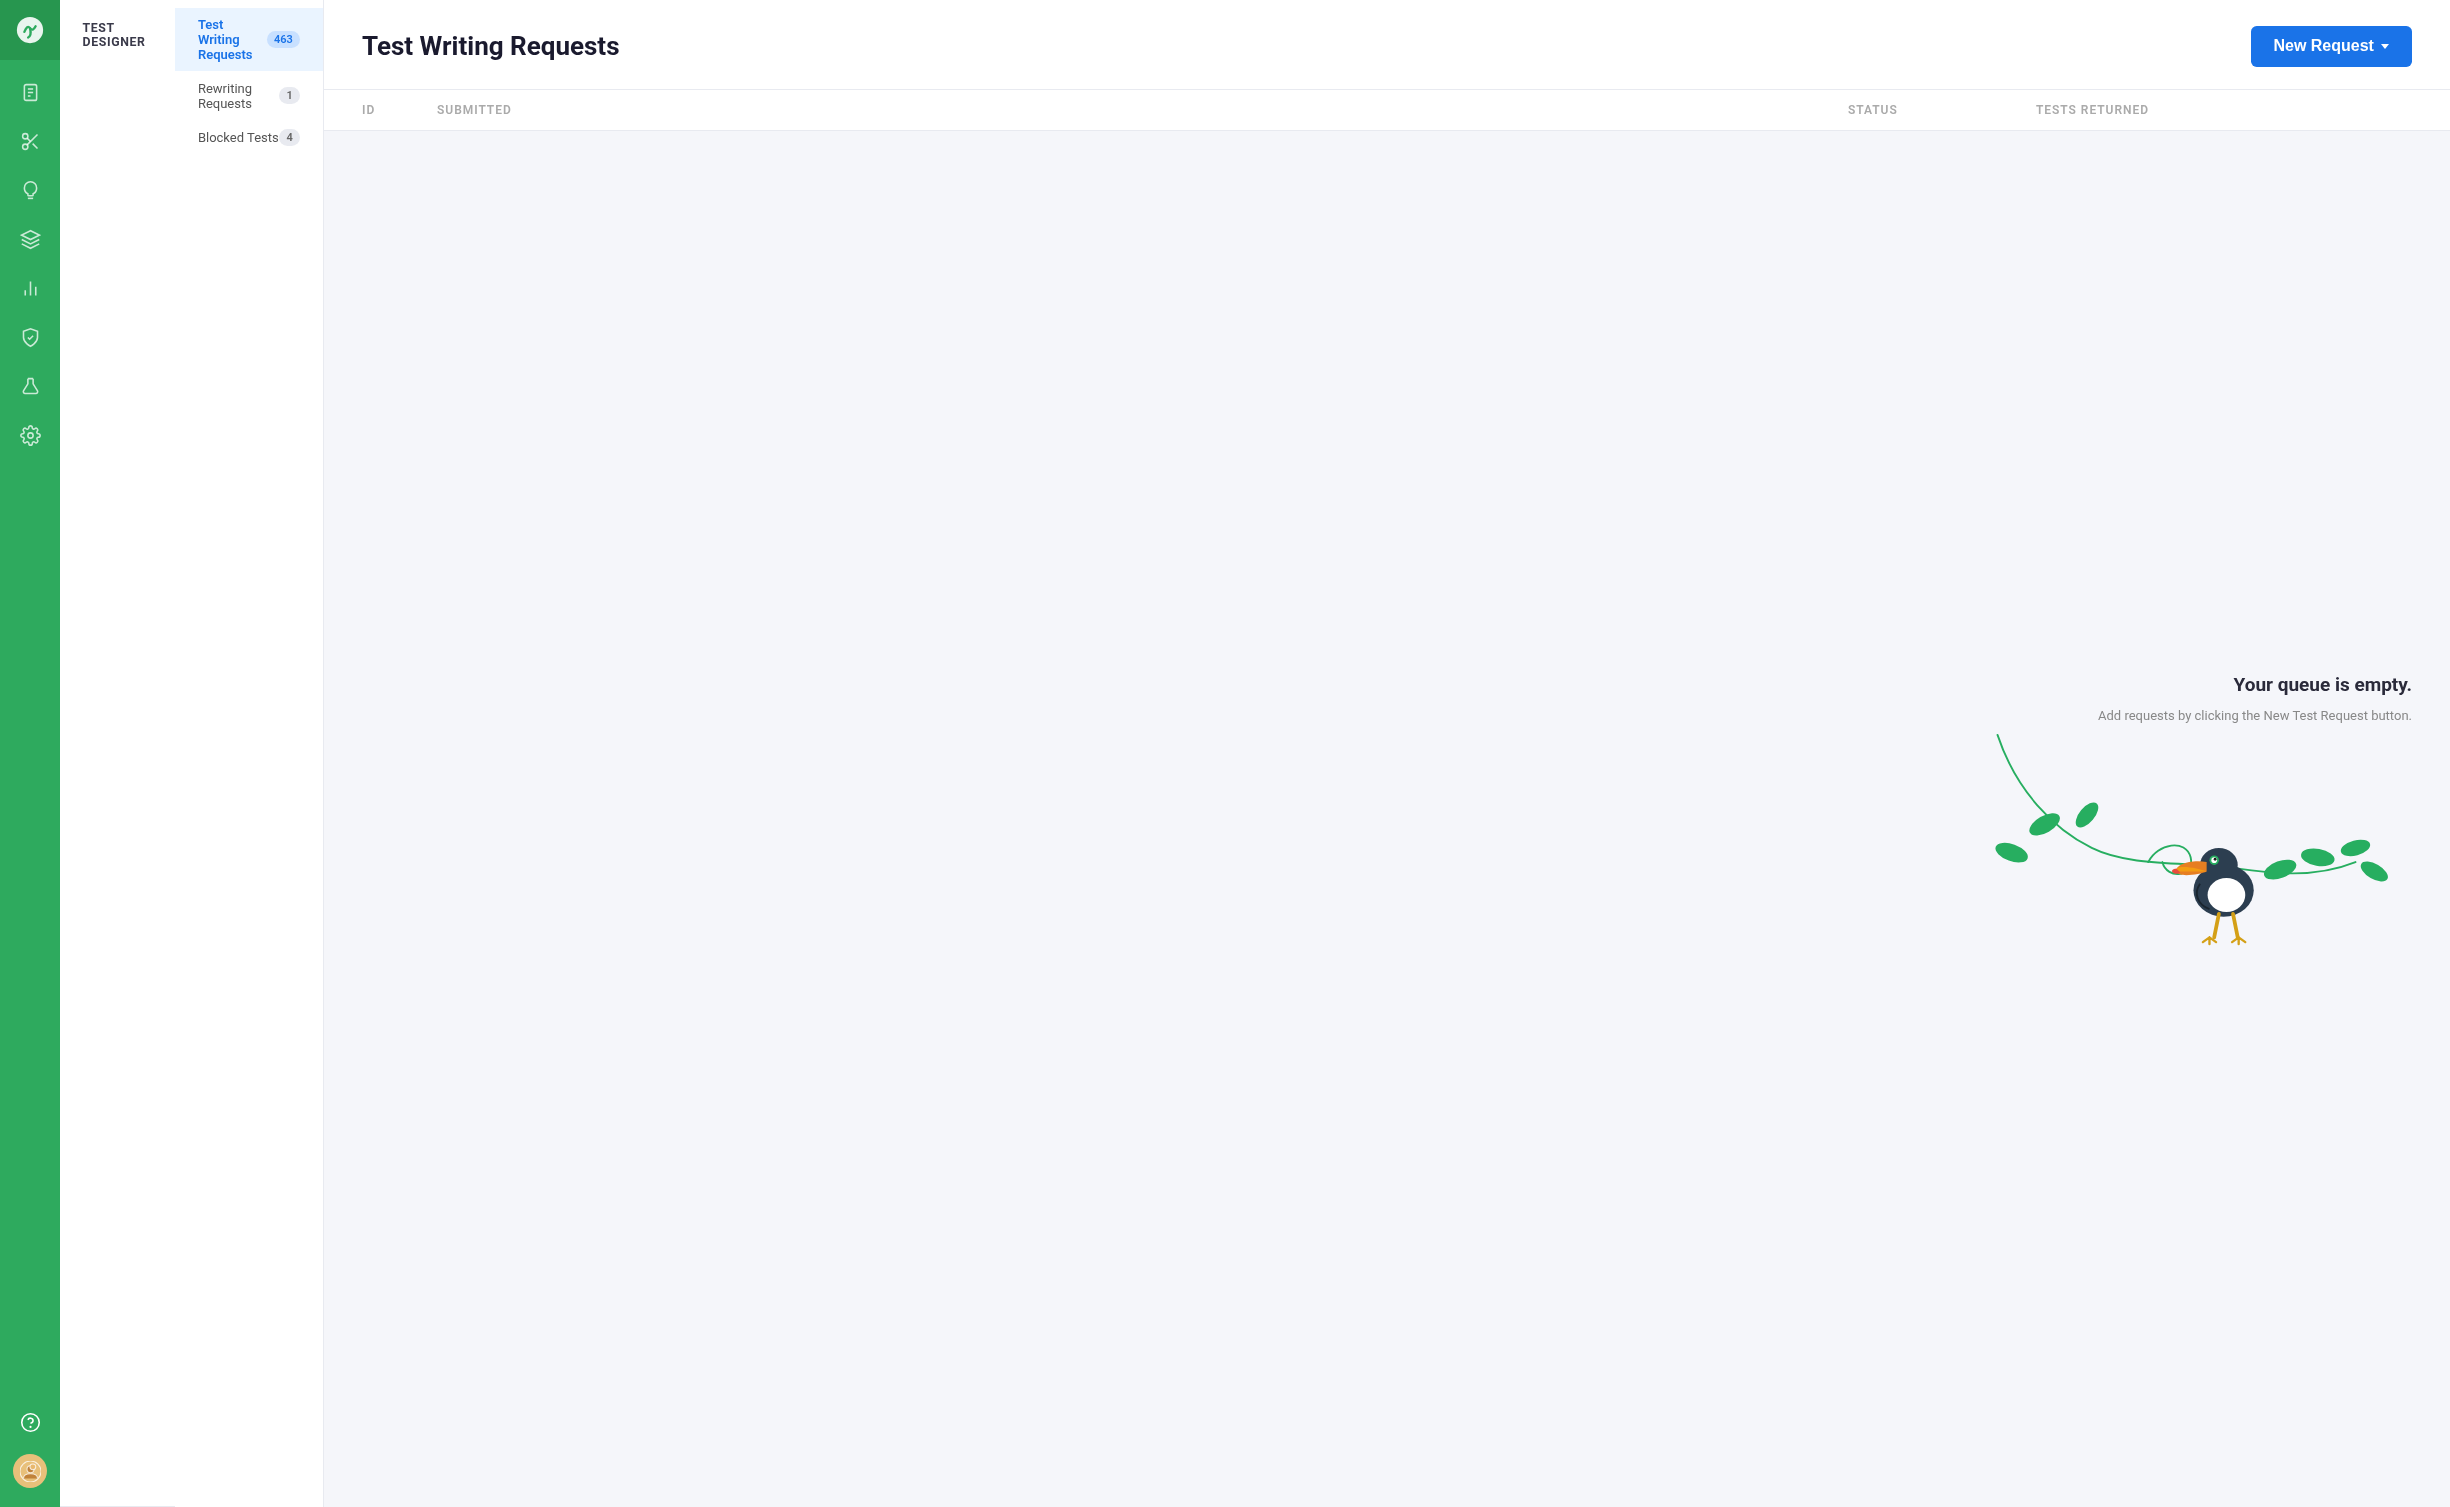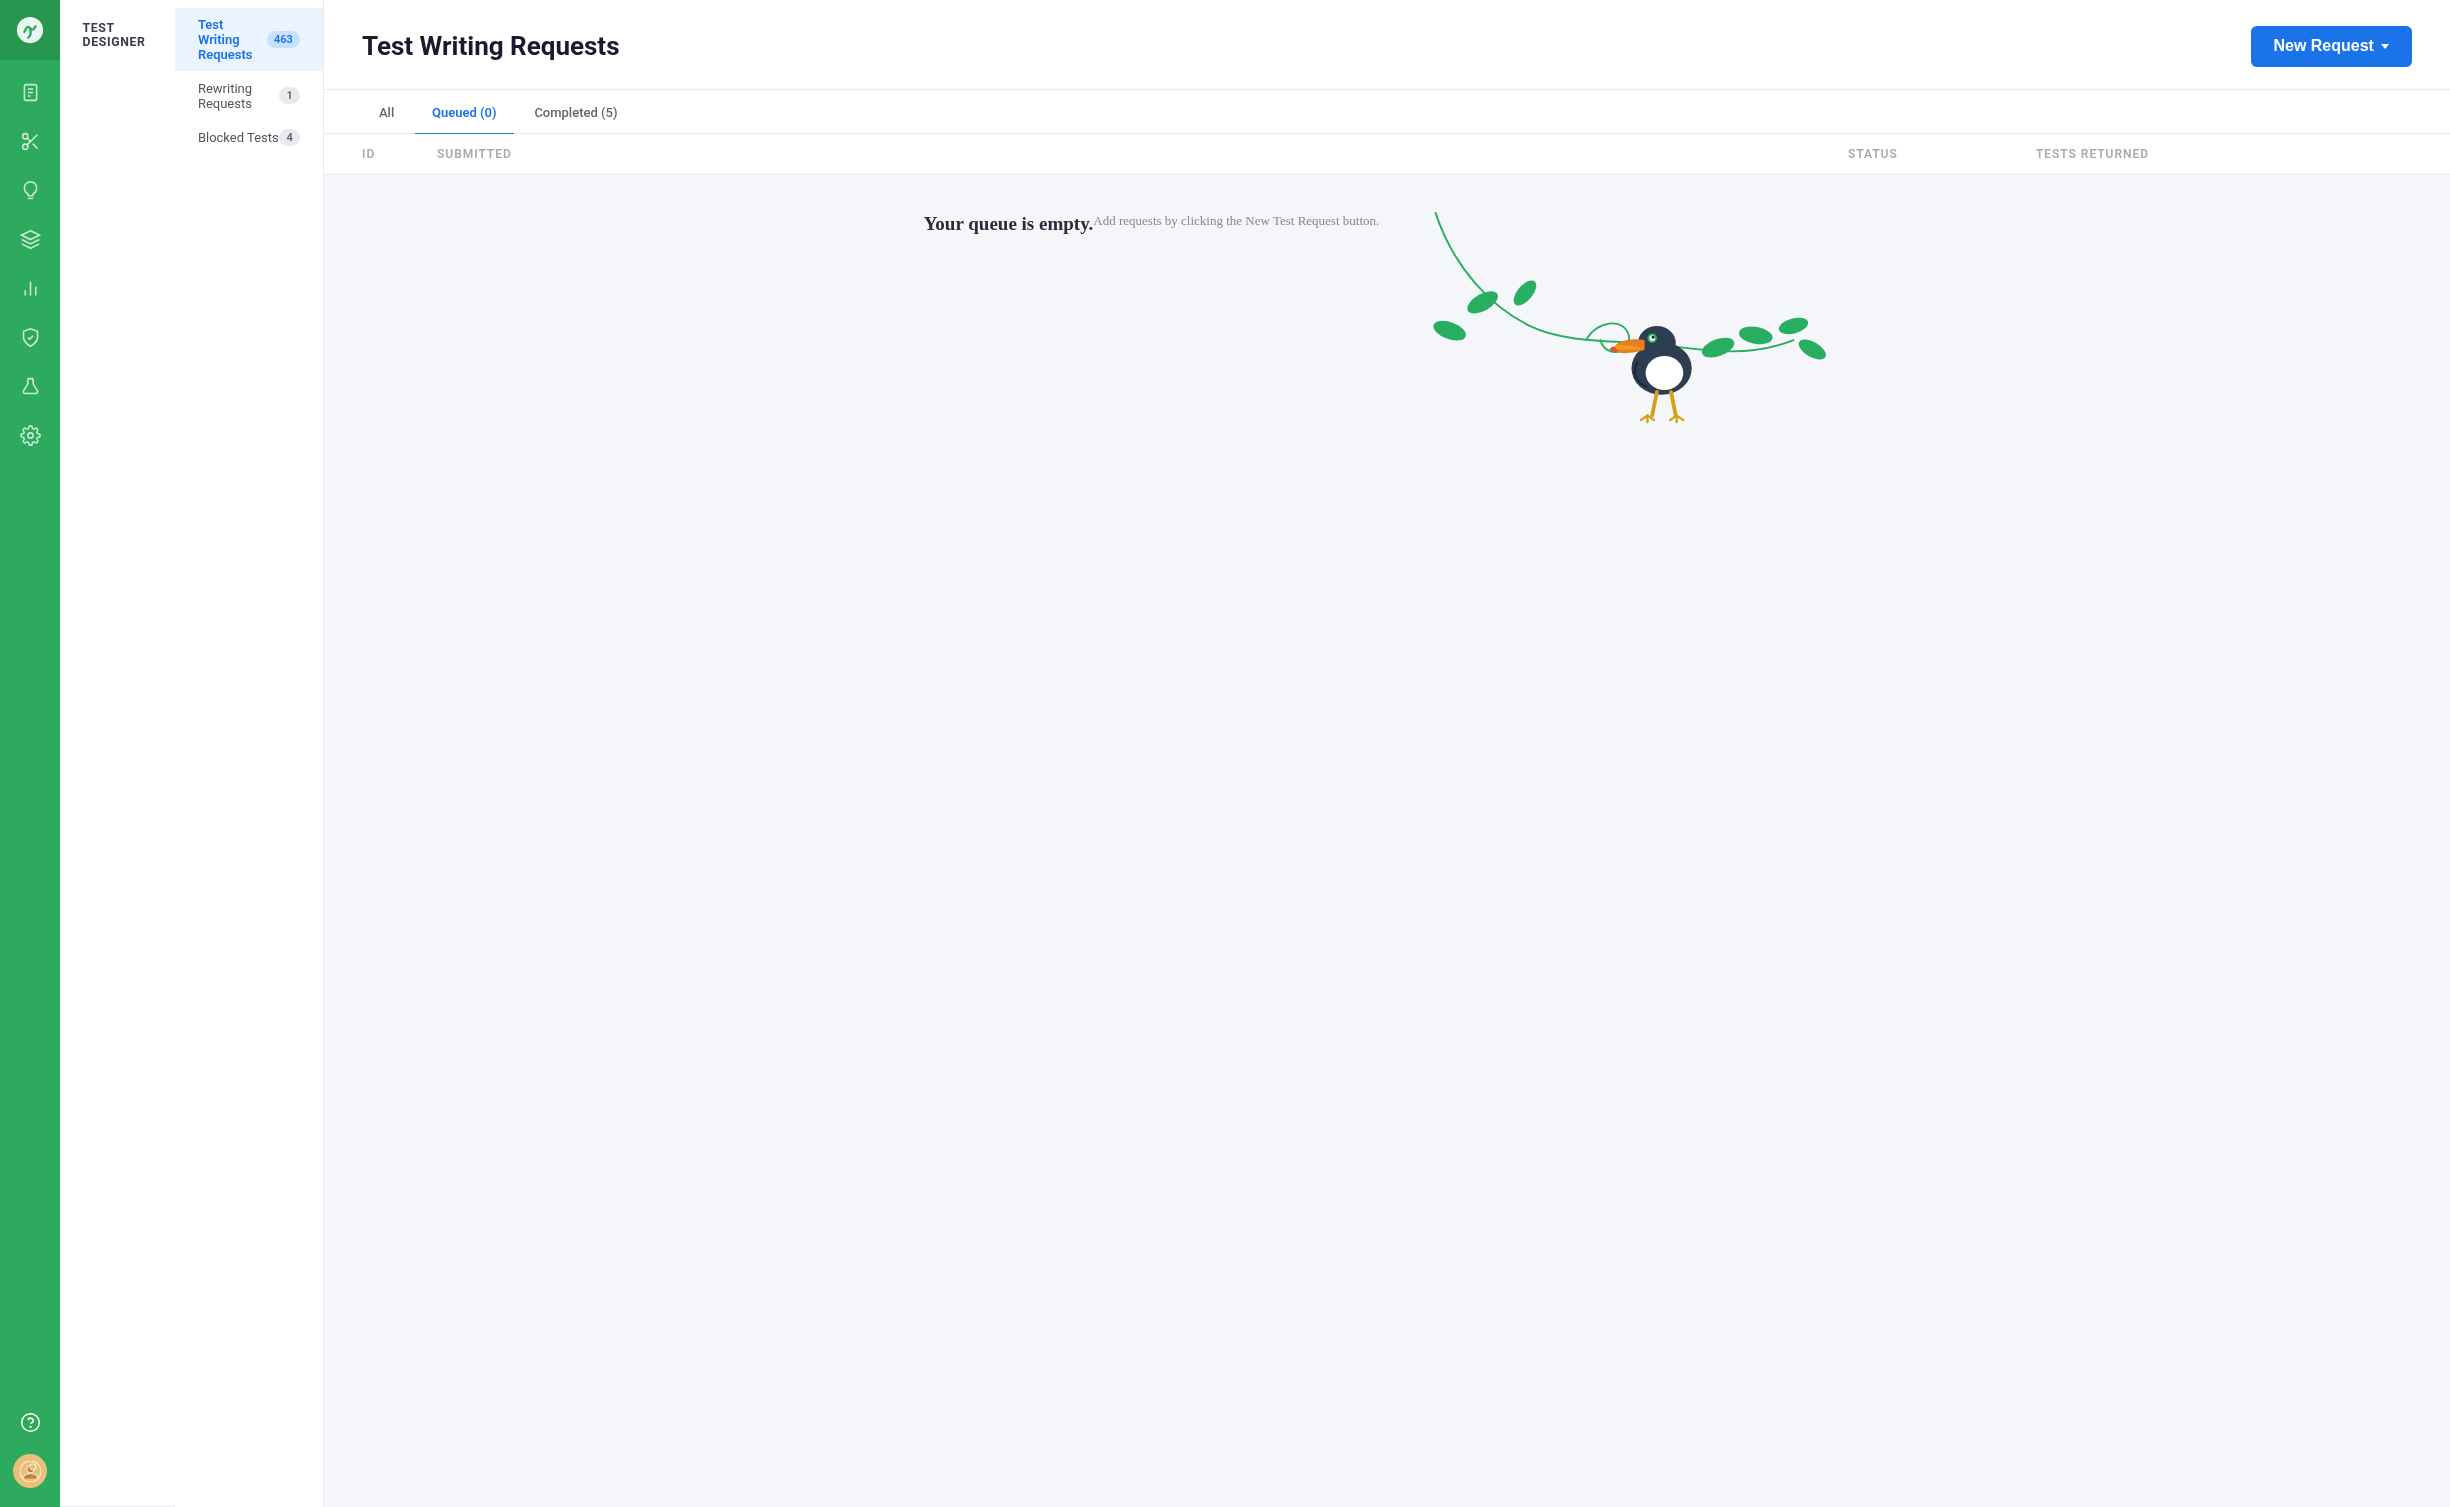--- a/index.html
+++ b/index.html
@@ -161,27 +161,26 @@
       font-size: 12px;
       font-weight: 600;
       letter-spacing: 0.08em;
       text-transform: uppercase;
     }
 
     
     .empty-state {
       flex: 1;
       display: flex;
-      flex-direction: row;
-      align-items: flex-start;
+      flex-direction: column;
+      align-items: flex-end;
       justify-content: center;
       padding: 38px;
       background: #f5f6fa;
       overflow-y: auto;
-      font-family: Liberation Serif, serif;
     }
     .empty-state-title {
       font-size: 19px;
       font-weight: 700;
       color: #2a2a3a;
       margin-bottom: 11.3px;
     }
     .empty-state-sub {
       font-size: 13px;
       color: #888;
@@ -311,25 +310,20 @@
 
 <div class="main-content">
   <div class="main-header">
     <h1 class="main-title">Test Writing Requests</h1>
     <button class="new-request-btn">
       <span>New Request</span>
       <span class="chevron-down"></span>
     </button>
   </div>
 
-  <div class="tabs-bar" id="tabs-bar">
-      <div class="tab">All</div>
-      <div class="tab active">Queued (0)</div>
-      <div class="tab">Completed (5)</div>
-    </div>
 
   <div class="table-header" id="table-header">
       <div>ID</div>
       <div>SUBMITTED</div>
       <div>STATUS</div>
       <div>TESTS RETURNED</div>
     </div>
 
   <div class="empty-state">
     <p class="empty-state-title">Your queue is empty.</p>

